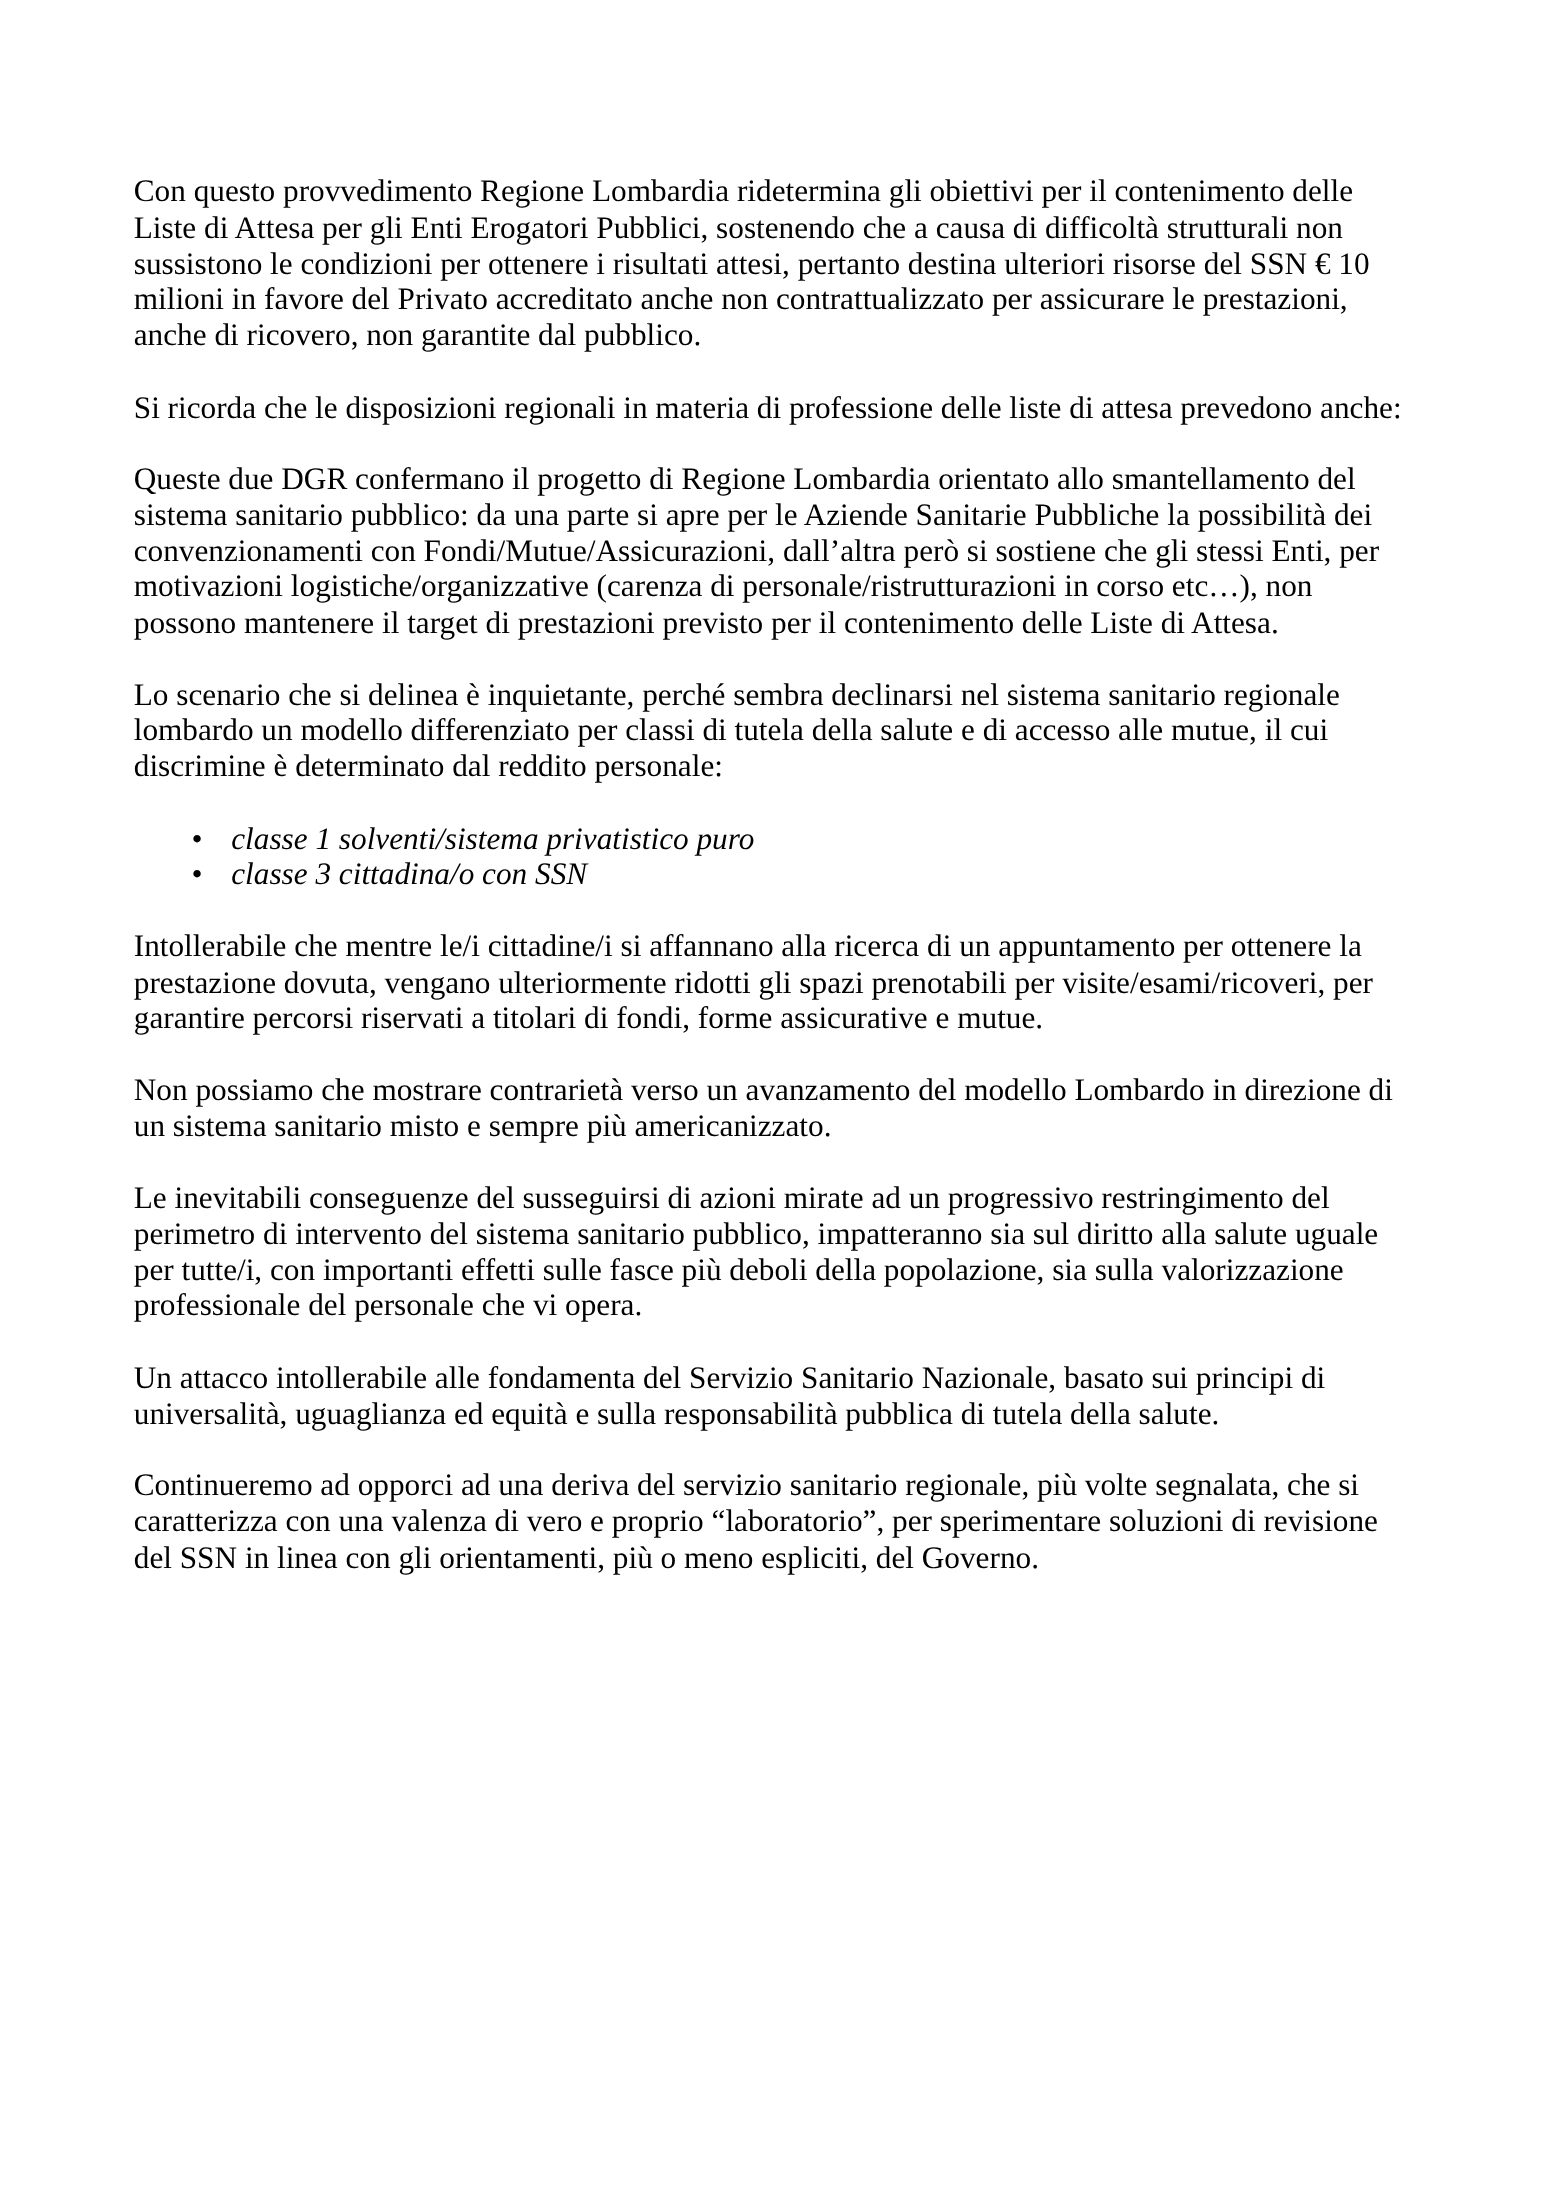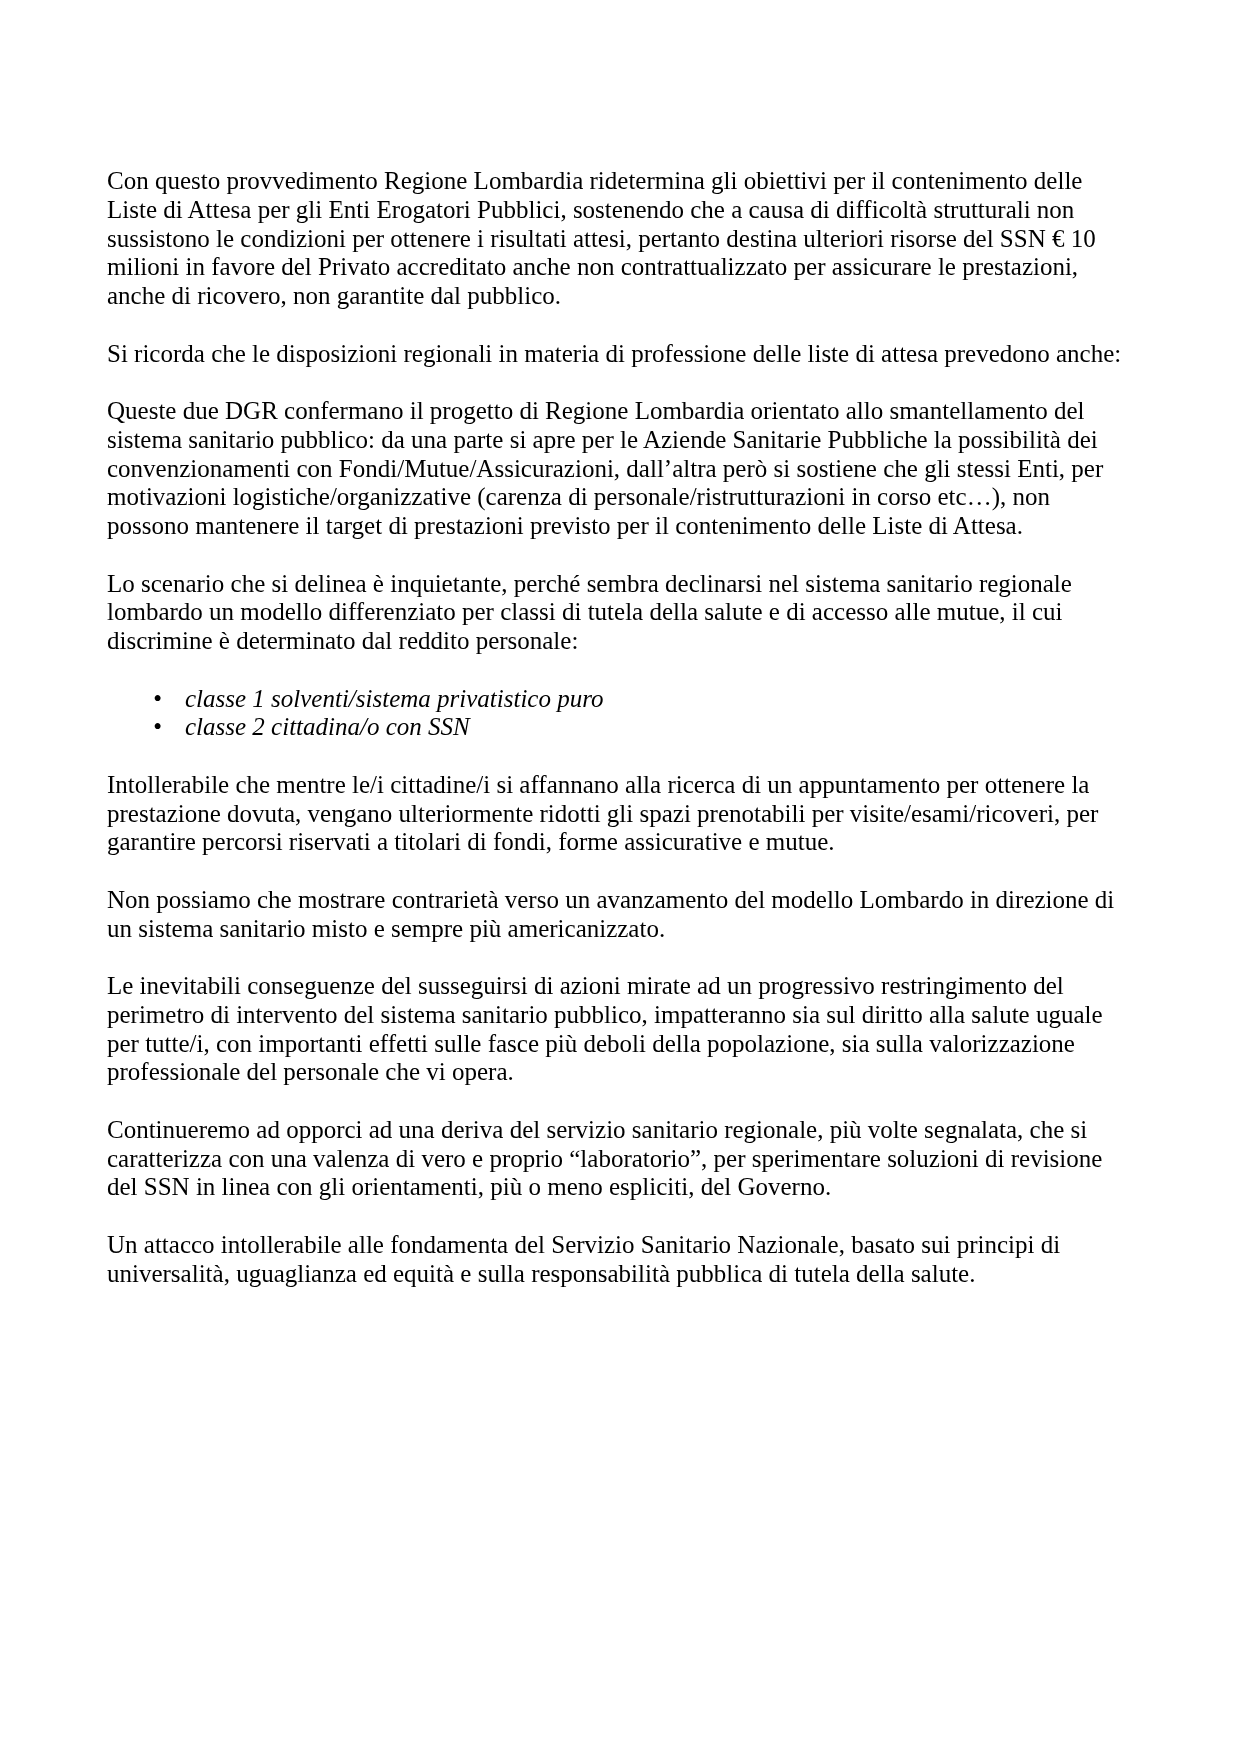--- a/index.html
+++ b/index.html
@@ -13,21 +13,20 @@
     height: 1504px;
     box-sizing: border-box;
     background: #ffffff;
     color: #000000;
     padding: 140px 104px 0 107px;
     font-family: "Liberation Serif", "DejaVu Serif", serif;
     font-size: 25px;
     line-height: 28.75px;
     text-align: left;
     overflow: hidden;
-    margin-top: 27px;
   }
   .page p {
     margin: 0 0 28.75px 0;
   }
   .page p.extra-space-before {
     margin-top: 19px;
   }
   .page ul.class-list {
     list-style: none;
     margin: 0 0 28.75px 0;
@@ -54,26 +53,26 @@
   <p>Si ricorda che le disposizioni regionali in materia di professione delle liste di attesa prevedono anche:</p>
 
 
   <p>Queste due DGR confermano il progetto di Regione Lombardia orientato allo smantellamento del sistema sanitario pubblico: da una parte si apre per le Aziende Sanitarie Pubbliche la possibilità dei convenzionamenti con Fondi/Mutue/Assicurazioni, dall’altra però si sostiene che gli stessi Enti, per motivazioni logistiche/organizzative (carenza di personale/ristrutturazioni in corso etc…), non possono mantenere il target di prestazioni previsto per il contenimento delle Liste di Attesa.</p>
 
 
   <p class="extra-space-before">Lo scenario che si delinea è inquietante, perché sembra declinarsi nel sistema sanitario regionale lombardo un modello differenziato per classi di tutela della salute e di accesso alle mutue, il cui discrimine è determinato dal reddito personale:</p>
 
   <ul class="class-list">
     <li>classe 1 solventi/sistema privatistico puro</li>
-    <li>classe 2 cittadina/o con SSN</li>
+    <li>classe 3 cittadina/o con SSN</li>
   </ul>
 
   <p>Intollerabile che mentre le/i cittadine/i si affannano alla ricerca di un appuntamento per ottenere la prestazione dovuta, vengano ulteriormente ridotti gli spazi prenotabili per visite/esami/ricoveri, per garantire percorsi riservati a titolari di fondi, forme assicurative e mutue.</p>
 
   <p>Non possiamo che mostrare contrarietà verso un avanzamento del modello Lombardo in direzione di un sistema sanitario misto e sempre più americanizzato.</p>
 
   <p>Le inevitabili conseguenze del susseguirsi di azioni mirate ad un progressivo restringimento del perimetro di intervento del sistema sanitario pubblico, impatteranno sia sul diritto alla salute uguale per tutte/i, con importanti effetti sulle fasce più deboli della popolazione, sia sulla valorizzazione professionale del personale che vi opera.</p>
 
+  <p>Un attacco intollerabile alle fondamenta del Servizio Sanitario Nazionale, basato sui principi di universalità, uguaglianza ed equità e sulla responsabilità pubblica di tutela della salute.</p>
+
   <p>Continueremo ad opporci ad una deriva del servizio sanitario regionale, più volte segnalata, che si caratterizza con una valenza di vero e proprio “laboratorio”, per sperimentare soluzioni di revisione del SSN in linea con gli orientamenti, più o meno espliciti, del Governo.</p>
-
-  <p>Un attacco intollerabile alle fondamenta del Servizio Sanitario Nazionale, basato sui principi di universalità, uguaglianza ed equità e sulla responsabilità pubblica di tutela della salute.</p>
 
 </div>
 
 </body></html>

